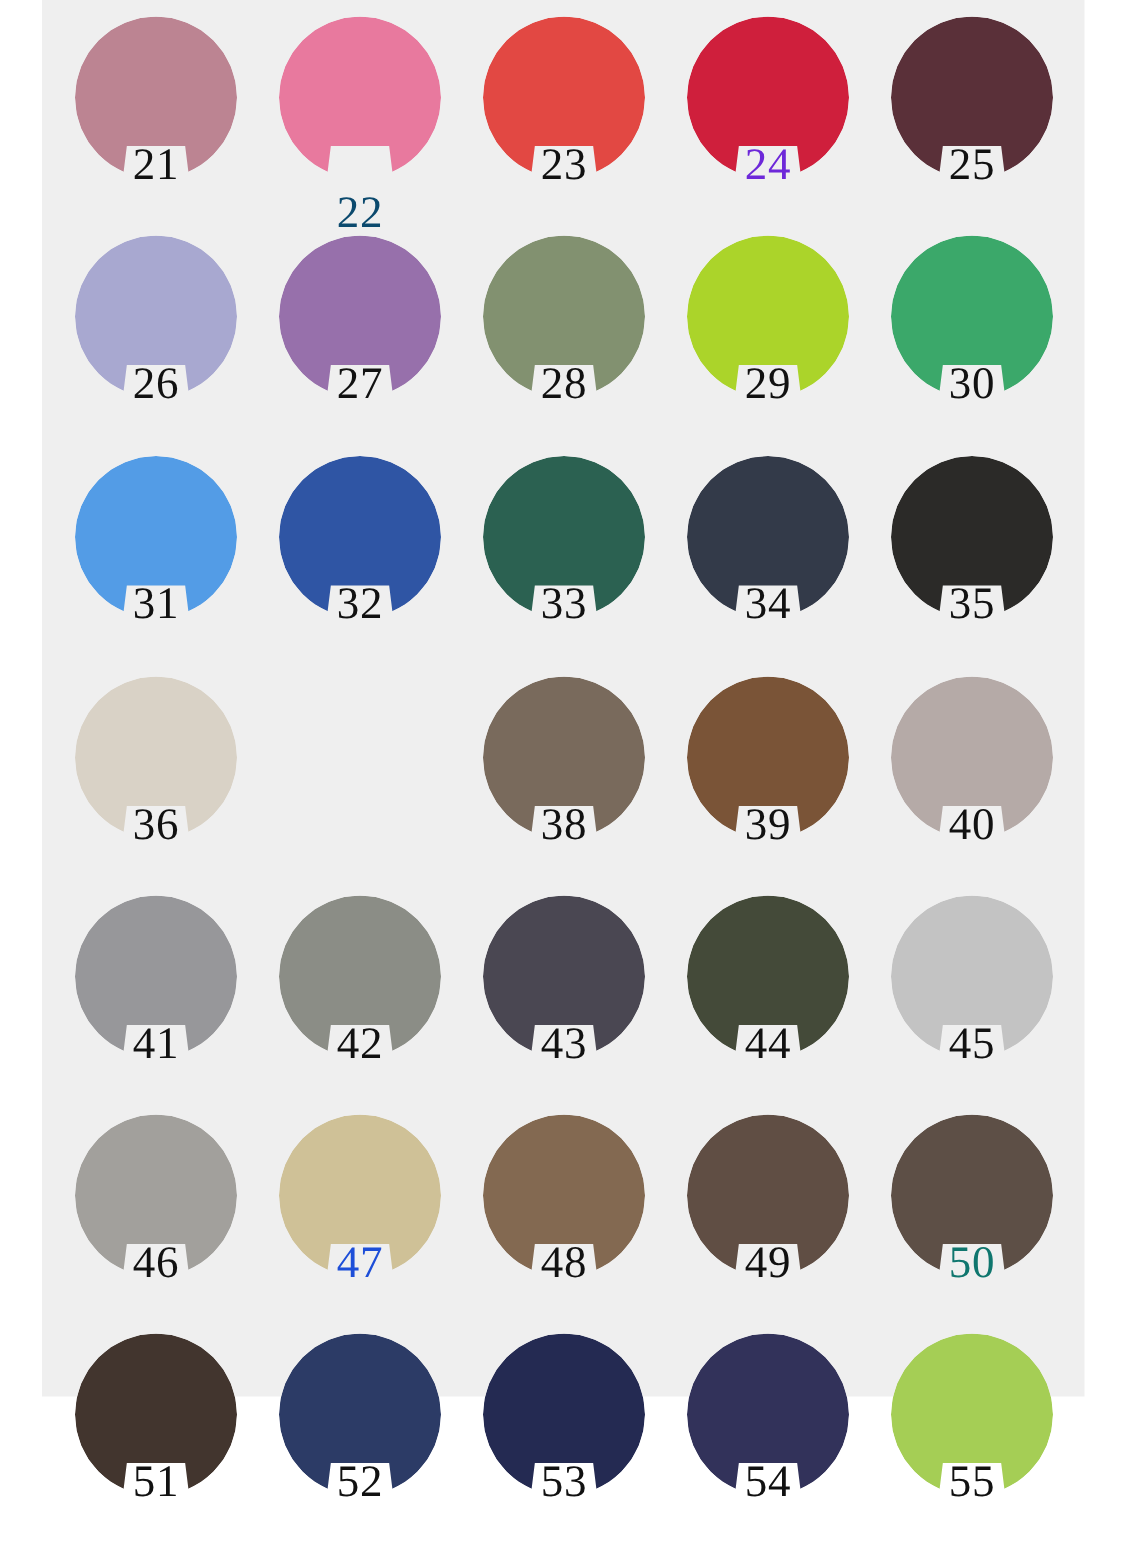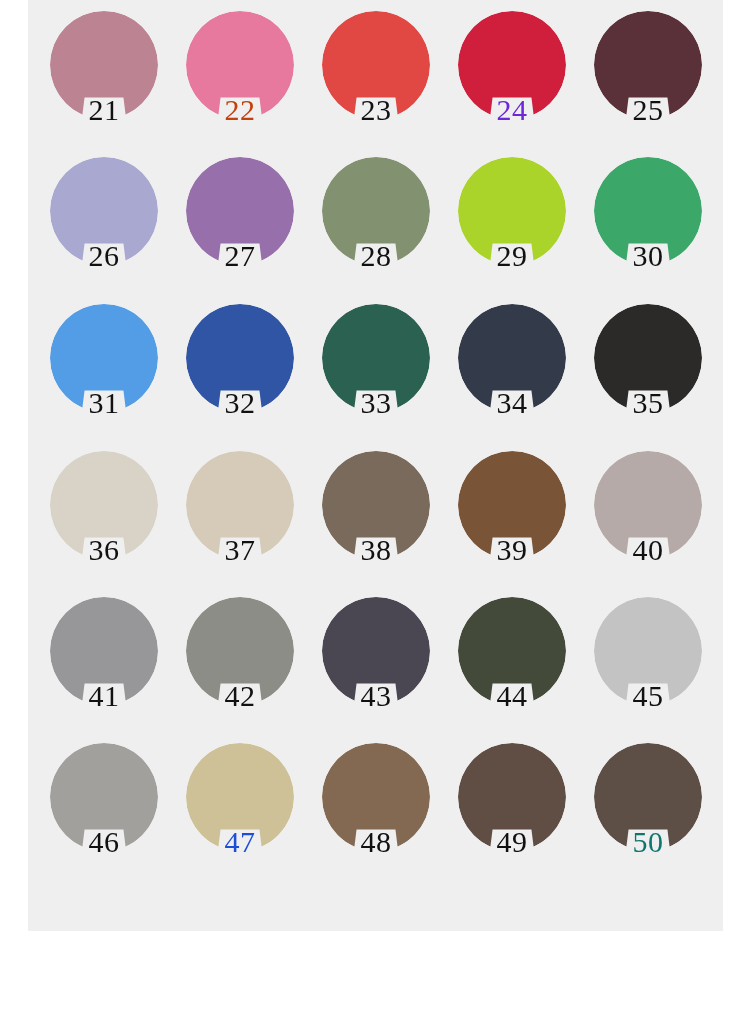--- a/index.html
+++ b/index.html
@@ -96,21 +96,21 @@
 
 <div id="palette-panel" style="background: rgb(239, 239, 239);">
   <div id="swatch-grid">
       <div class="swatch-row" style="top: 5px;">
         <div class="swatch-cell" style="left: 22px;">
           <div class="swatch-chip" style="background: rgb(188, 132, 146);"></div>
           <div class="swatch-number" style="color: rgb(17, 17, 17);">21</div>
         </div>
         <div class="swatch-cell" style="left: 158px;">
           <div class="swatch-chip" style="background: rgb(232, 121, 158);"></div>
-          <div class="swatch-number" style="color: #c2410c;">22</div>
+          <div class="swatch-number" style="color: #0c4a6e; margin-top: 32px;">22</div>
         </div>
         <div class="swatch-cell" style="left: 294px;">
           <div class="swatch-chip" style="background: rgb(226, 72, 67);"></div>
           <div class="swatch-number" style="color: rgb(17, 17, 17);">23</div>
         </div>
         <div class="swatch-cell" style="left: 430px;">
           <div class="swatch-chip" style="background: rgb(207, 31, 60);"></div>
           <div class="swatch-number" style="color: #6d28d9;">24</div>
         </div>
         <div class="swatch-cell" style="left: 566px;">
@@ -160,24 +160,20 @@
         <div class="swatch-cell" style="left: 566px;">
           <div class="swatch-chip" style="background: rgb(43, 42, 40);"></div>
           <div class="swatch-number" style="color: rgb(17, 17, 17);">35</div>
         </div>
       </div>
       <div class="swatch-row" style="top: 445px;">
         <div class="swatch-cell" style="left: 22px;">
           <div class="swatch-chip" style="background: rgb(217, 210, 198);"></div>
           <div class="swatch-number" style="color: rgb(17, 17, 17);">36</div>
         </div>
-        <div class="swatch-cell" style="left: 158px;">
-          <div class="swatch-chip" style="background: rgb(213, 203, 184);"></div>
-          <div class="swatch-number" style="color: rgb(17, 17, 17);">37</div>
-        </div>
         <div class="swatch-cell" style="left: 294px;">
           <div class="swatch-chip" style="background: rgb(121, 106, 92);"></div>
           <div class="swatch-number" style="color: rgb(17, 17, 17); text-align: center;">38</div>
         </div>
         <div class="swatch-cell" style="left: 430px;">
           <div class="swatch-chip" style="background: rgb(122, 84, 55);"></div>
           <div class="swatch-number" style="color: rgb(17, 17, 17);">39</div>
         </div>
         <div class="swatch-cell" style="left: 566px;">
           <div class="swatch-chip" style="background: rgb(181, 170, 167);"></div>
@@ -221,14 +217,36 @@
         </div>
         <div class="swatch-cell" style="left: 430px;">
           <div class="swatch-chip" style="background: rgb(96, 78, 68);"></div>
           <div class="swatch-number" style="color: rgb(17, 17, 17);">49</div>
         </div>
         <div class="swatch-cell" style="left: 566px;">
           <div class="swatch-chip" style="background: rgb(93, 79, 70);"></div>
           <div class="swatch-number" style="color: #0f766e;">50</div>
         </div>
       </div>
+      <div class="swatch-row" style="top: 883px;">
+        <div class="swatch-cell" style="left: 22px;">
+          <div class="swatch-chip" style="background: rgb(66, 53, 46);"></div>
+          <div class="swatch-number" style="color: rgb(17, 17, 17);">51</div>
+        </div>
+        <div class="swatch-cell" style="left: 158px;">
+          <div class="swatch-chip" style="background: rgb(44, 59, 102);"></div>
+          <div class="swatch-number" style="color: rgb(17, 17, 17);">52</div>
+        </div>
+        <div class="swatch-cell" style="left: 294px;">
+          <div class="swatch-chip" style="background: rgb(36, 42, 82);"></div>
+          <div class="swatch-number" style="color: rgb(17, 17, 17);">53</div>
+        </div>
+        <div class="swatch-cell" style="left: 430px;">
+          <div class="swatch-chip" style="background: rgb(50, 50, 90);"></div>
+          <div class="swatch-number" style="color: rgb(17, 17, 17);">54</div>
+        </div>
+        <div class="swatch-cell" style="left: 566px;">
+          <div class="swatch-chip" style="background: rgb(165, 206, 85);"></div>
+          <div class="swatch-number" style="color: rgb(17, 17, 17);">55</div>
+        </div>
+      </div>
     </div>
 </div>
 
 </body></html>

